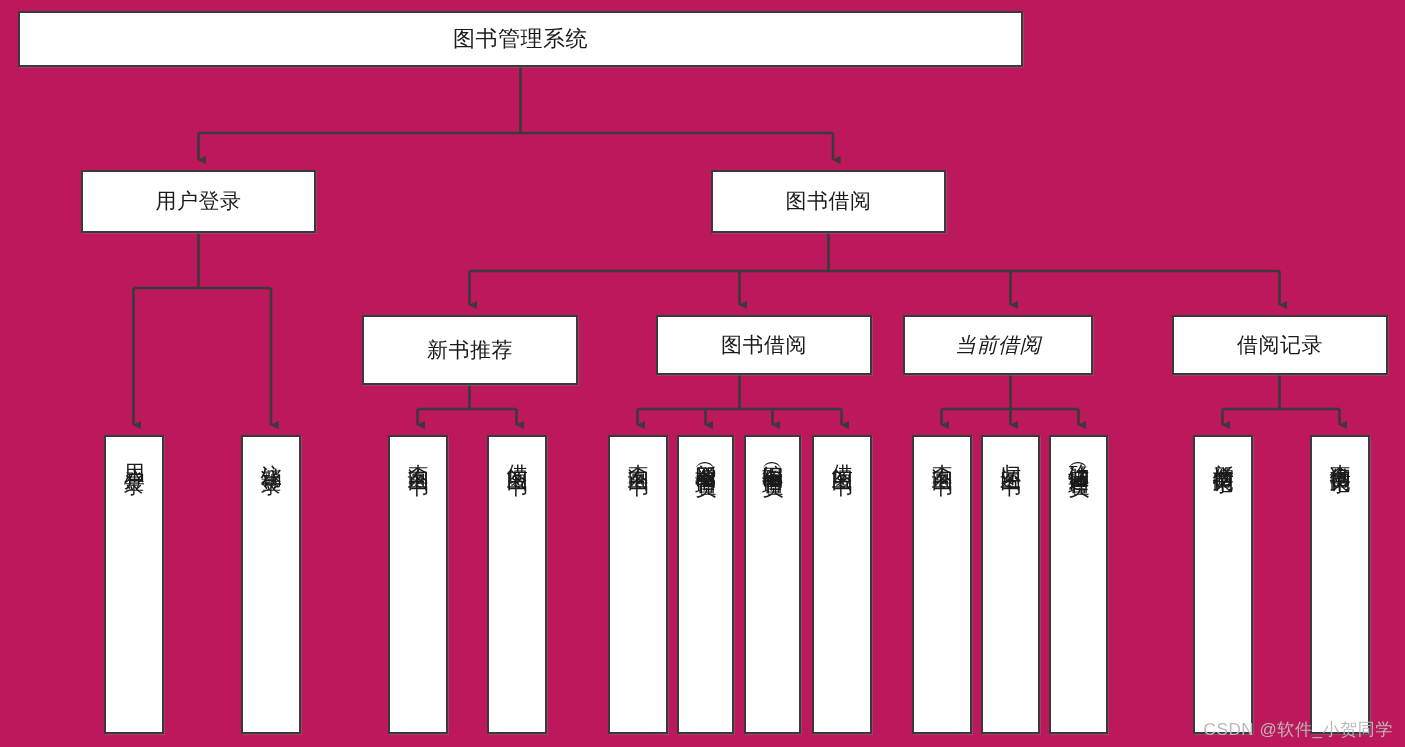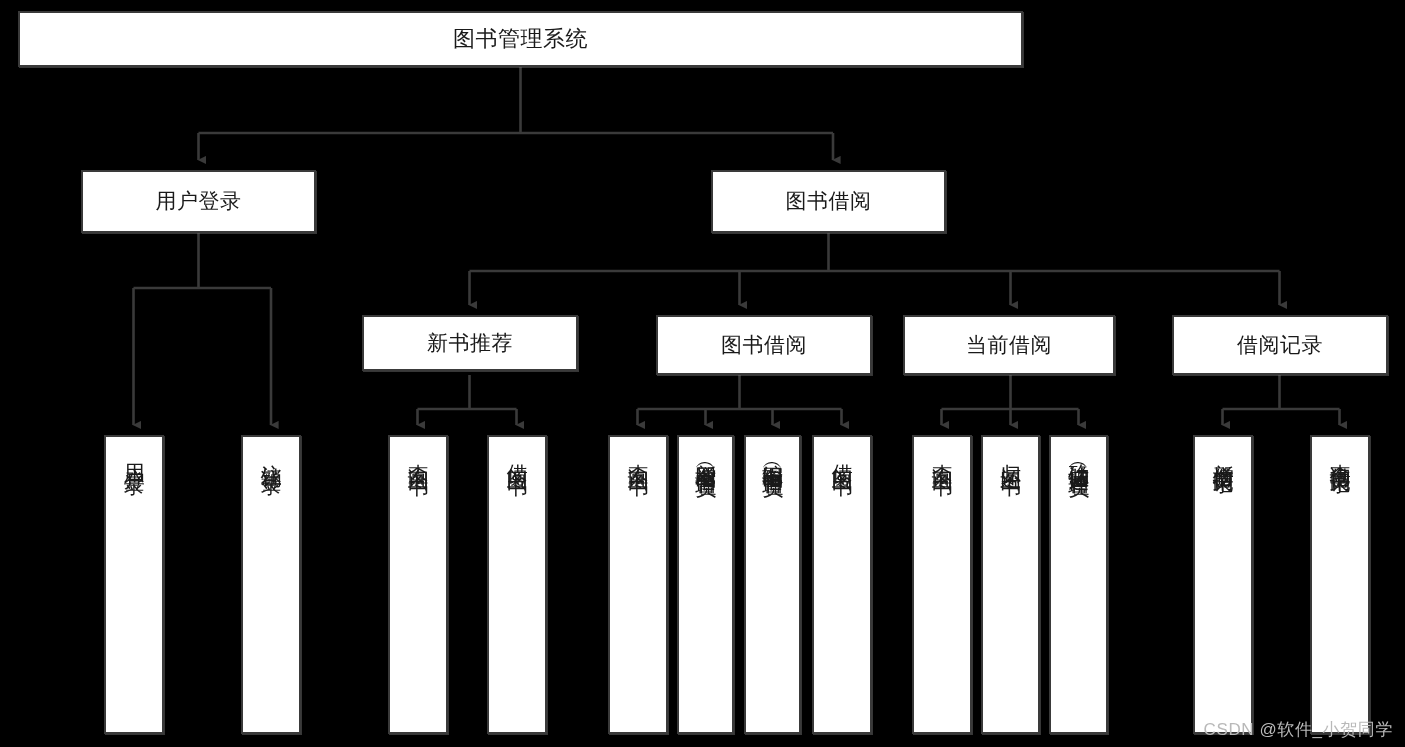--- a/index.html
+++ b/index.html
@@ -5,21 +5,21 @@
 <style>
   html,body{margin:0;padding:0;background:#ffffff;}
   body{
     font-family:"Liberation Sans","DejaVu Sans",sans-serif;
     -webkit-font-smoothing:antialiased;
   }
   #canvas{
     position:relative;
     width:1405px;
     height:747px;
-    background:#000000;
+    background:#be185d;
     overflow:hidden;
   }
   
   #edges{
     position:absolute;
     left:0;top:0;
     width:1405px;height:747px;
     pointer-events:none;
   }
   
@@ -134,29 +134,29 @@
   </div>
 
   <div class="node lvl2" style="left:81px;top:170px;width:235px;height:63px;">
     <span class="label">用户登录</span>
   </div>
 
   <div class="node lvl2" style="left:711px;top:170px;width:235px;height:63px;">
     <span class="label">图书借阅</span>
   </div>
 
-  <div class="node lvl3" style="left:362px;top:315px;width:216px;height:56px;">
+  <div class="node lvl3" style="left:362px;top:315px;width:216px;height:70px;">
     <span class="label">新书推荐</span>
   </div>
 
   <div class="node lvl3" style="left:632px;top:315px;width:216px;height:60px;margin-left:24px;">
     <span class="label">图书借阅</span>
   </div>
 
-  <div class="node lvl3" style="left:903px;top:315px;width:212px;height:60px;">
+  <div class="node lvl3" style="left:903px;top:315px;width:190px;height:60px;font-style:italic;">
     <span class="label">当前借阅</span>
   </div>
 
   <div class="node lvl3" style="left:1172px;top:315px;width:216px;height:60px;">
     <span class="label">借阅记录</span>
   </div>
 
   <div class="node leaf" style="left:104px;top:435px;width:60px;height:299px;">
     <span class="label">用户登录</span>
   </div>

